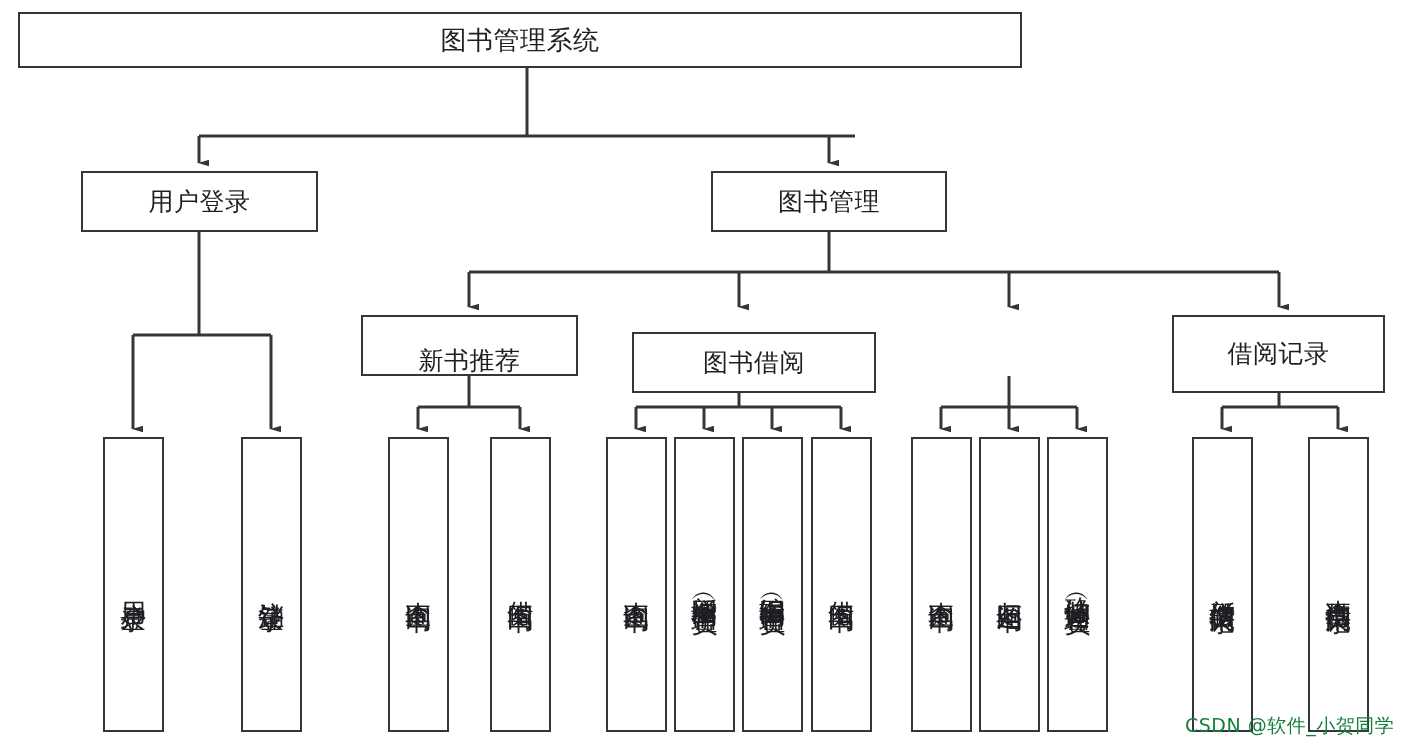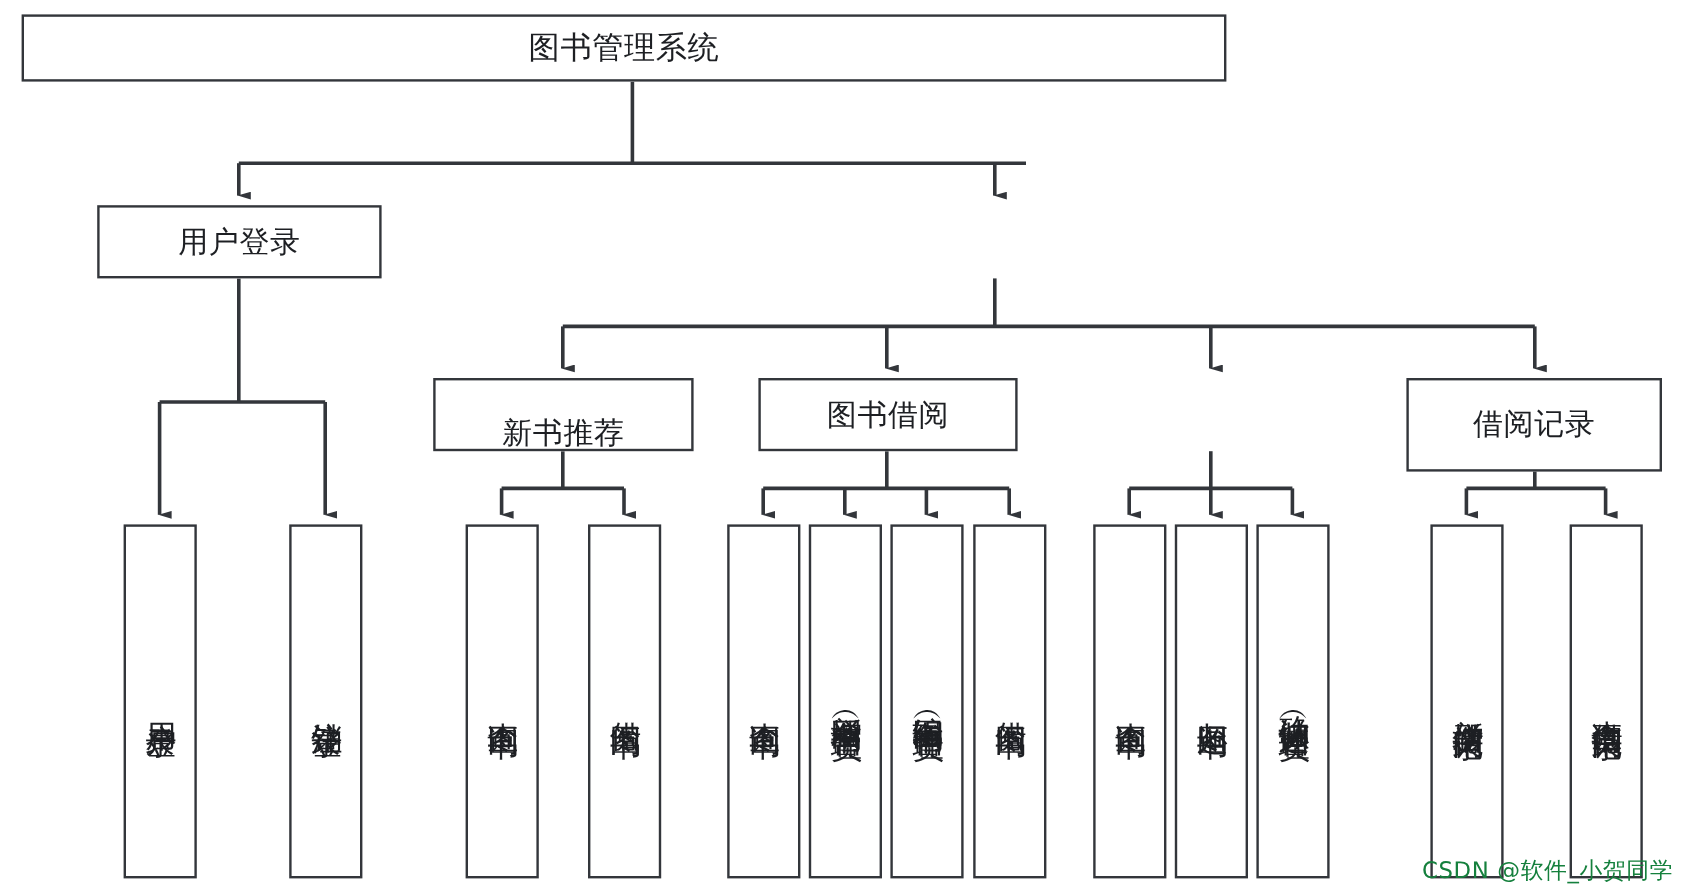--- a/index.html
+++ b/index.html
@@ -121,25 +121,28 @@
     </g>
   </svg>
 
   <div class="node h root" style="left:18px; top:12px; width:1004px; height:56px;">
     <span>图书管理系统</span>
   </div>
 
   <div class="node h" style="left:81px; top:171px; width:237px; height:61px;">
     <span>用户登录</span>
   </div>
+  <div class="node h" style="left:711px; top:171px; width:236px; height:61px;">
+    <span>图书管理</span>
+  </div>
 
   <div class="node h" style="left:361px; top:315px; width:217px; height:61px;align-items:flex-end;">
     <span>新书推荐</span>
   </div>
-  <div class="node h" style="left:632px; top:315px; width:216px; height:61px;">
+  <div class="node h" style="left:632px; top:332px; width:244px; height:61px;">
     <span>图书借阅</span>
   </div>
   <div class="node h" style="left:1172px; top:315px; width:213px; height:78px;">
     <span>借阅记录</span>
   </div>
 
   <div class="node v" style="left:103px; top:437px; width:61px; height:295px;">
     <span class="vlabel">用户登录</span>
   </div>
   <div class="node v" style="left:241px; top:437px; width:61px; height:295px;">

